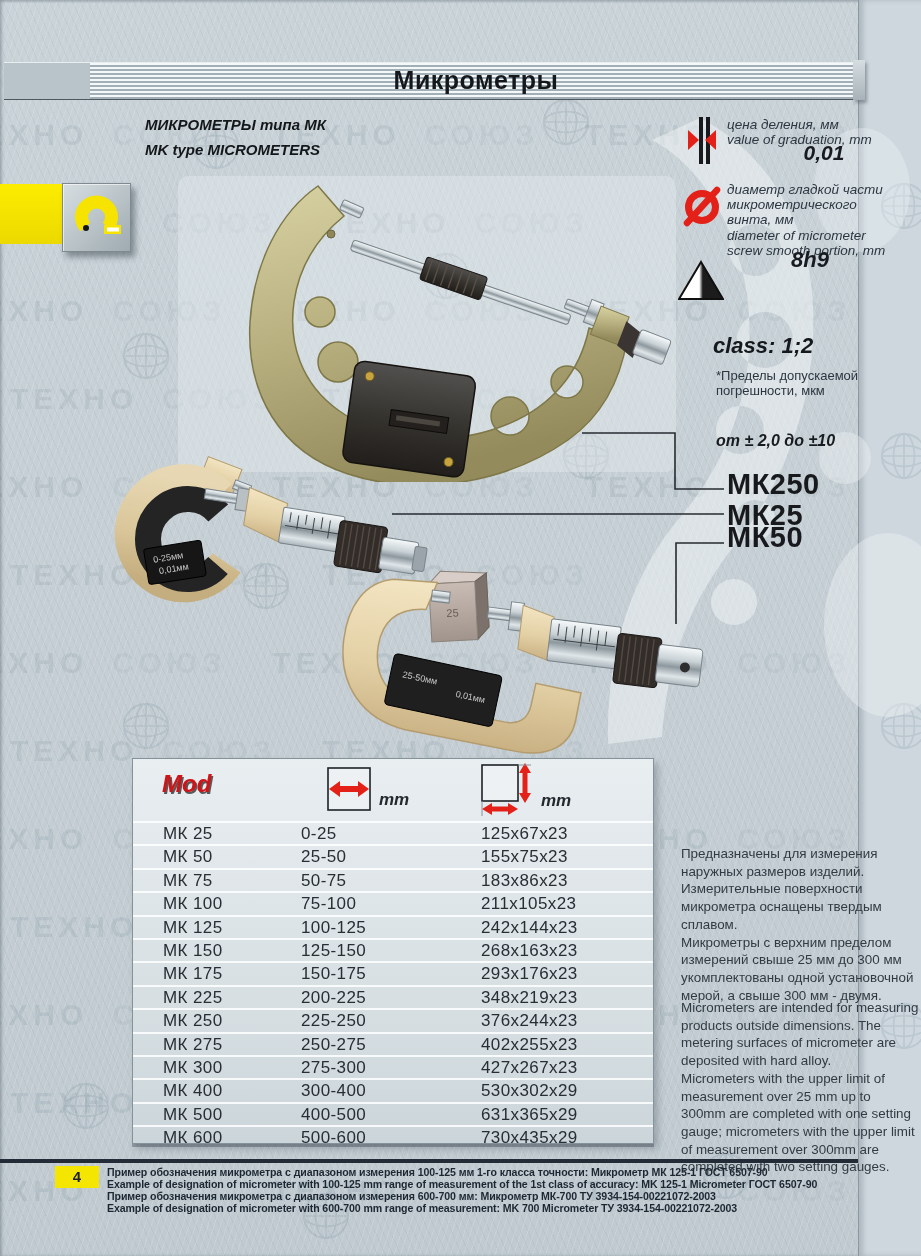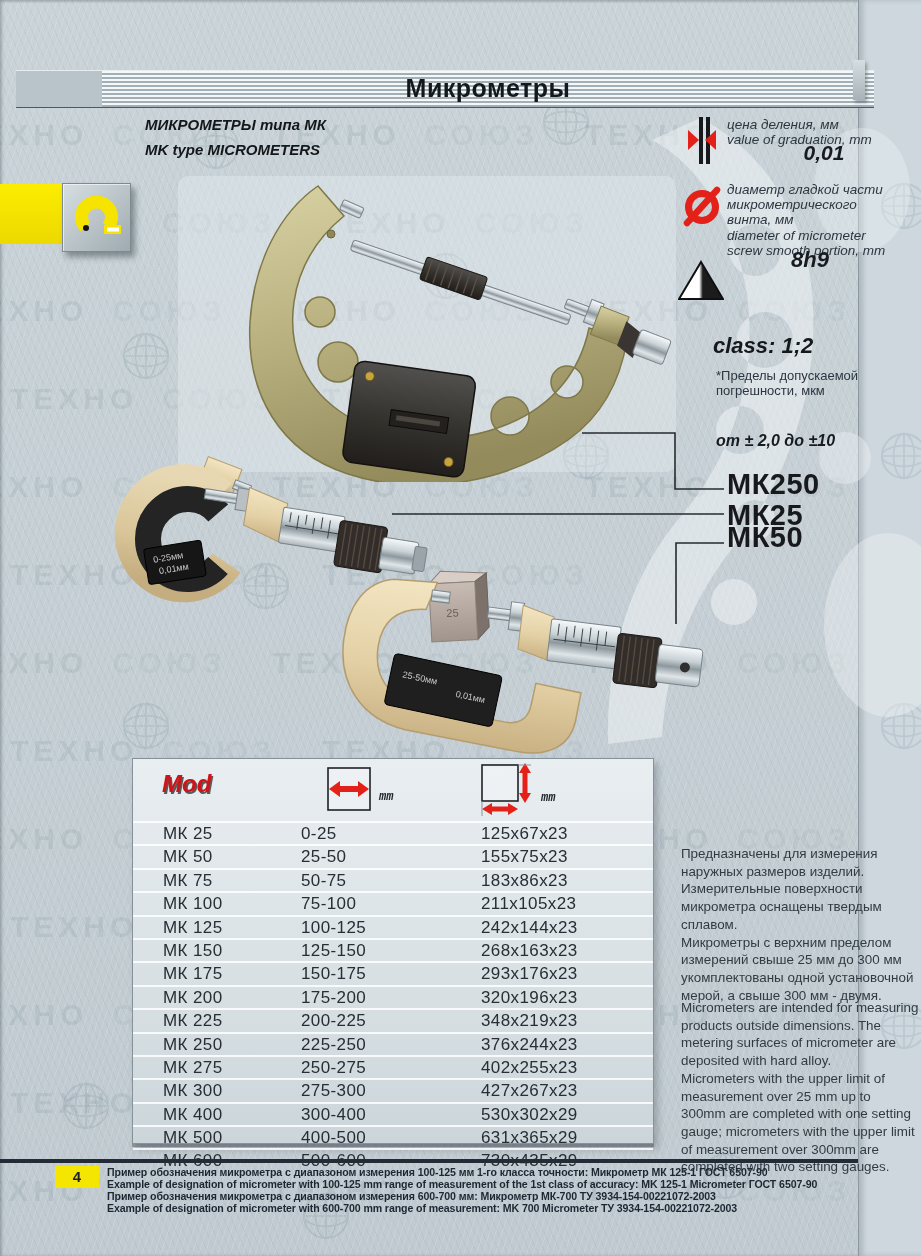--- a/index.html
+++ b/index.html
@@ -21,22 +21,22 @@
   .globe{position:absolute;width:52px;height:52px;color:#55707e;opacity:.14;}
 
   .swoosh{position:absolute;left:0;top:0;z-index:2;pointer-events:none;}
 
   
   .sliver{position:absolute;left:858px;top:0;width:63px;height:1256px;z-index:0;
     background:#cdd7dd;border-left:1px solid #8d989e;
     box-shadow:inset 4px 0 5px rgba(90,100,110,.28);}
 
   
-  .band{position:absolute;left:16px;top:62px;width:858px;height:36px;z-index:5;
-    background:#b9c4ca;border-bottom:1px solid #4d585e;border-top:1px solid #e8eef0;margin-top:8px;}
+  .band{position:absolute;left:4px;top:62px;width:858px;height:36px;z-index:5;
+    background:#b9c4ca;border-bottom:1px solid #4d585e;border-top:1px solid #e8eef0;}
   .band-stripes{position:absolute;left:86px;top:0;right:0;bottom:0;
     background:repeating-linear-gradient(180deg,#f4f8f9 0 2px,#a3afb6 2px 4px);}
   .band-title{position:absolute;left:86px;right:0;top:3px;text-align:center;
     font-weight:bold;font-size:25px;color:#14181c;letter-spacing:.5px;}
   .band-cap{position:absolute;left:853px;top:60px;width:12px;height:40px;z-index:6;
     background:linear-gradient(180deg,#d6dee1,#a7b2b8);box-shadow:2px 3px 3px rgba(60,70,80,.4);}
 
   .heading{position:absolute;left:145px;top:112px;z-index:5;
     font-weight:bold;font-style:italic;font-size:15px;line-height:25px;color:#14171a;}
 
@@ -55,21 +55,21 @@
   .model{position:absolute;left:727px;z-index:5;font-weight:bold;font-size:29px;letter-spacing:.5px;color:#17191c;}
 
   
   .table{position:absolute;left:132px;top:758px;width:520px;height:384px;z-index:5;
     background:linear-gradient(180deg,#e9eef1,#ccd6da);
     border:1px solid #86929a;
     box-shadow:0 3px 0 rgba(45,55,65,.35), 4px 5px 7px rgba(60,70,80,.3);}
   .thead{position:absolute;left:0;top:0;width:100%;height:62px;}
   .mod-hdr{position:absolute;left:29px;top:11px;font-weight:bold;font-style:italic;font-size:24px;
     color:#d01317;text-shadow:1.5px 1.5px 0 rgba(40,40,40,.75);}
-  .unit{position:absolute;font-weight:bold;font-style:italic;font-size:12px;color:#23292e;font-family:Liberation Mono, monospace;}
+  .unit{position:absolute;font-weight:bold;font-style:italic;font-size:17px;color:#23292e;}
   .trows{position:absolute;left:0;top:62px;width:100%;}
   .trow{position:relative;height:21.4px;border-top:2px solid rgba(255,255,255,.85);}
   .tc{position:absolute;top:1px;font-size:17px;color:#272e34;letter-spacing:.4px;}
   .c0{left:30px;} .c1{left:168px;} .c2{left:348px;}
 
   
   .descr{position:absolute;left:681px;width:238px;z-index:5;
     font-size:13.4px;line-height:17.7px;color:#323b43;white-space:pre-line;}
 
   
@@ -452,25 +452,20 @@
           <span class="tc c0">МК 150</span>
           <span class="tc c1">125-150</span>
           <span class="tc c2">268x163x23</span>
         </div>
         <div class="trow">
           <span class="tc c0">МК 175</span>
           <span class="tc c1">150-175</span>
           <span class="tc c2">293x176x23</span>
         </div>
         <div class="trow">
-          <span class="tc c0">МК 200</span>
-          <span class="tc c1">175-200</span>
-          <span class="tc c2">320x196x23</span>
-        </div>
-        <div class="trow">
           <span class="tc c0">МК 225</span>
           <span class="tc c1">200-225</span>
           <span class="tc c2">348x219x23</span>
         </div>
         <div class="trow">
           <span class="tc c0">МК 250</span>
           <span class="tc c1">225-250</span>
           <span class="tc c2">376x244x23</span>
         </div>
         <div class="trow">

